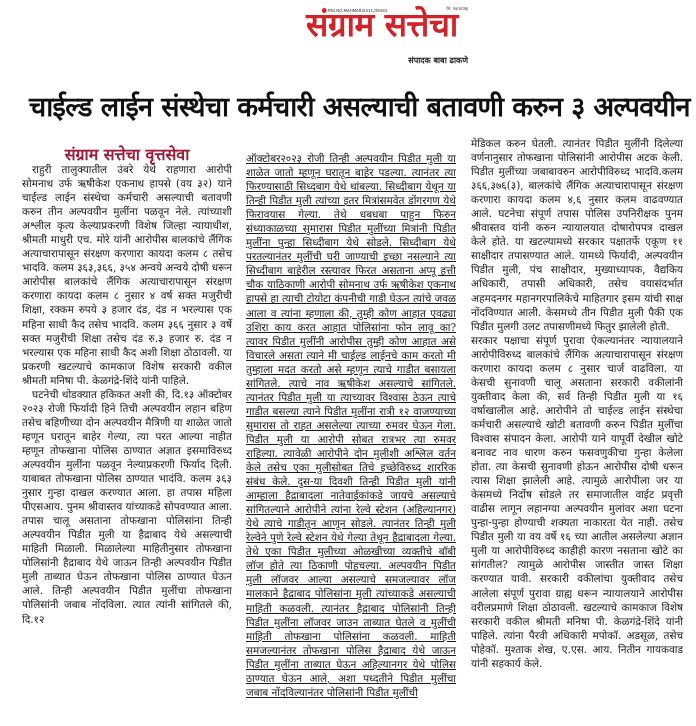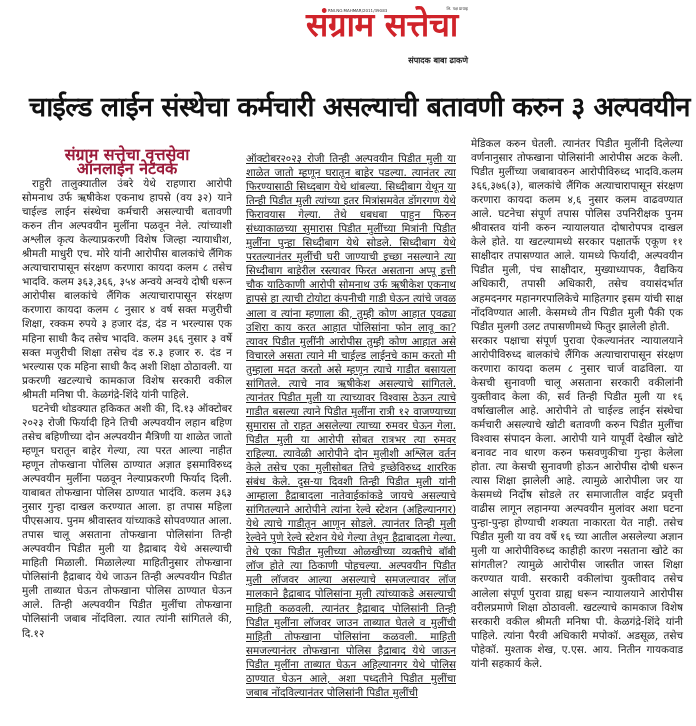--- a/index.html
+++ b/index.html
@@ -34,21 +34,20 @@
   </div>
 </header>
 
 <h1 class="headline">
   <span class="line">चाईल्ड लाईन संस्थेचा कर्मचारी असल्याची बतावणी करुन ३ अल्पवयीन</span>
 </h1>
 
 <article>
   <div class="col col1">
     <div class="byline" style="color: rgb(155, 27, 58);">संग्राम सत्तेचा वृत्तसेवा</div>
-    <div class="byline" style="color: rgb(155, 27, 58);">ऑनलाईन नेटवर्क</div>
     <p>राहुरी तालुक्यातील उंबरे येथे राहणारा आरोपी सोमनाथ उर्फ ऋषीकेश एकनाथ हापसे (वय ३२) याने चाईल्ड लाईन संस्थेचा कर्मचारी असल्याची बतावणी करुन तीन अल्पवयीन मुलींना पळवून नेले. त्यांच्याशी अश्लील कृत्य केल्याप्रकरणी विशेष जिल्हा न्यायाधीश, श्रीमती माधुरी एच. मोरे यांनी आरोपीस बालकांचे लैंगिक अत्याचारापासून संरक्षण करणारा कायदा कलम ८ तसेच भादवि. कलम ३६३,३६६, ३५४ अन्वये अन्वये दोषी धरून आरोपीस बालकांचे लैंगिक अत्याचारापासून संरक्षण करणारा कायदा कलम ८ नुसार ४ वर्ष सक्त मजुरीची शिक्षा, रक्कम रुपये ३ हजार दंड, दंड न भरल्यास एक महिना साधी कैद तसेच भादवि. कलम ३६६ नुसार ३ वर्षे सक्त मजुरीची शिक्षा तसेच दंड रु.३ हजार रु. दंड न भरल्यास एक महिना साधी कैद अशी शिक्षा ठोठावली. या प्रकरणी खटल्याचे कामकाज विशेष सरकारी वकील श्रीमती मनिषा पी. केळगंद्रे-शिंदे यांनी पाहिले.</p>
     <p>घटनेची थोडक्यात हकिकत अशी की, दि.१३ ऑक्टोबर २०२३ रोजी फिर्यादी हिने तिची अल्पवयीन लहान बहिण तसेच बहिणीच्या दोन अल्पवयीन मैत्रिणी या शाळेत जातो म्हणून घरातून बाहेर गेल्या, त्या परत आल्या नाहीत म्हणून तोफखाना पोलिस ठाण्यात अज्ञात इसमाविरुध्द अल्पवयीन मुलींना पळवून नेल्याप्रकरणी फिर्याद दिली. याबाबत तोफखाना पोलिस ठाण्यात भादंवि. कलम ३६३ नुसार गुन्हा दाखल करण्यात आला. हा तपास महिला पीएसआय. पुनम श्रीवास्तव यांच्याकडे सोपवण्यात आला. तपास चालू असताना तोफखाना पोलिसांना तिन्ही अल्पवयीन पिडीत मुली या हैद्राबाद येथे असल्याची माहिती मिळाली. मिळालेल्या माहितीनुसार तोफखाना पोलिसांनी हैद्राबाद येथे जाऊन तिन्ही अल्पवयीन पिडीत मुली ताब्यात घेऊन तोफखाना पोलिस ठाण्यात घेऊन आले. तिन्ही अल्पवयीन पिडीत मुलींचा तोफखाना पोलिसांनी जबाब नोंदविला. त्यात त्यांनी सांगितले की, दि.१२</p>
   </div>
 
   <div class="col col2">
     <p class="noindent">ऑक्टोबर२०२३ रोजी तिन्ही अल्पवयीन पिडीत मुली या शाळेत जातो म्हणून घरातून बाहेर पडल्या. त्यानंतर त्या फिरण्यासाठी सिध्दबाग येथे थांबल्या. सिध्दीबाग येथून या तिन्ही पिडीत मुली त्यांच्या इतर मित्रांसमवेत डोंगरगण येथे फिरावयास गेल्या. तेथे धबधबा पाहुन फिरुन संध्याकाळच्या सुमारास पिडीत मुलींच्या मित्रांनी पिडीत मुलींना पुन्हा सिध्दीबाग येथे सोडले. सिध्दीबाग येथे परतल्यानंतर मुलींची घरी जाण्याची इच्छा नसल्याने त्या सिध्दीबाग बाहेरील रस्त्यावर फिरत असताना अप्पू हत्ती चौक याठिकाणी आरोपी सोमनाथ उर्फ ऋषीकेश एकनाथ हापसे हा त्याची टोयोटा कंपनीची गाडी घेऊन त्यांचे जवळ आला व त्यांना म्हणाला की, तुम्ही कोण आहात एवढ्या उशिरा काय करत आहात पोलिसांना फोन लावू का? त्यावर पिडीत मुलींनी आरोपीस तुम्ही कोण आहात असे विचारले असता त्याने मी चाईल्ड लाईनचे काम करतो मी तुम्हाला मदत करतो असे म्हणून त्याचे गाडीत बसायला सांगितले. त्याचे नाव ऋषीकेश असल्याचे सांगितले. त्यानंतर पिडीत मुली या त्याच्यावर विश्वास ठेऊन त्याचे गाडीत बसल्या त्याने पिडीत मुलींना रात्री १२ वाजण्याच्या सुमारास तो राहत असलेल्या त्याच्या रुमवर घेऊन गेला. पिडीत मुली या आरोपी सोबत रात्रभर त्या रुमवर राहिल्या. त्यावेळी आरोपीने दोन मुलीशी अश्लिल वर्तन केले तसेच एका मुलीसोबत तिचे इच्छेविरुध्द शाररिक संबंध केले. दुस-या दिवशी तिन्ही पिडीत मुली यांनी आम्हाला हैद्राबादला नातेवाईकांकडे जायचे असल्याचे सांगितल्याने आरोपीने त्यांना रेल्वे स्टेशन (अहिल्यानगर) येथे त्याचे गाडीतून आणून सोडले. त्यानंतर तिन्ही मुली रेल्वेने पुणे रेल्वे स्टेशन येथे गेल्या तेथून हैद्राबादला गेल्या. तेथे एका पिडीत मुलीच्या ओळखीच्या व्यक्तीचे बॉबी लॉज होते त्या ठिकाणी पोहचल्या. अल्पवयीन पिडीत मुली लॉजवर आल्या असल्याचे समजल्यावर लॉज मालकाने हैद्राबाद पोलिसांना मुली त्यांच्याकडे असल्याची माहिती कळवली. त्यानंतर हैद्राबाद पोलिसांनी तिन्ही पिडीत मुलींना लॉजवर जाउन ताब्यात घेतले व मुलींची माहिती तोफखाना पोलिसांना कळवली. माहिती समजल्यानंतर तोफखाना पोलिस हैद्राबाद येथे जाऊन पिडीत मुलींना ताब्यात घेऊन अहिल्यानगर येथे पोलिस ठाण्यात घेऊन आले, अशा पध्दतीने पिडीत मुलींचा जबाब नोंदविल्यानंतर पोलिसांनी पिडीत मुलींची</p>
   </div>
 
   <div class="col col3">
     <p class="noindent">मेडिकल करुन घेतली. त्यानंतर पिडीत मुलींनी दिलेल्या वर्णनानुसार तोफखाना पोलिसांनी आरोपीस अटक केली. पिडीत मुलींच्या जबाबावरुन आरोपीविरुध्द भादवि.कलम ३६६,३७६(३), बालकांचे लैंगिक अत्याचारापासून संरक्षण करणारा कायदा कलम ४,६ नुसार कलम वाढवण्यात आले. घटनेचा संपूर्ण तपास पोलिस उपनिरीक्षक पुनम श्रीवास्तव यांनी करुन न्यायालयात दोषारोपपत्र दाखल केले होते. या खटल्यामध्ये सरकार पक्षातर्फे एकूण ११ साक्षीदार तपासण्यात आले. यामध्ये फिर्यादी, अल्पवयीन पिडीत मुली, पंच साक्षीदार, मुख्याध्यापक, वैद्यकिय अधिकारी, तपासी अधिकारी, तसेच वयासंदर्भात अहमदनगर महानगरपालिकेचे माहितगार इसम यांची साक्ष नोंदविण्यात आली. केसमध्ये तीन पिडीत मुली पैकी एक पिडीत मुलगी उलट तपासणीमध्ये फितुर झालेली होती.</p>

